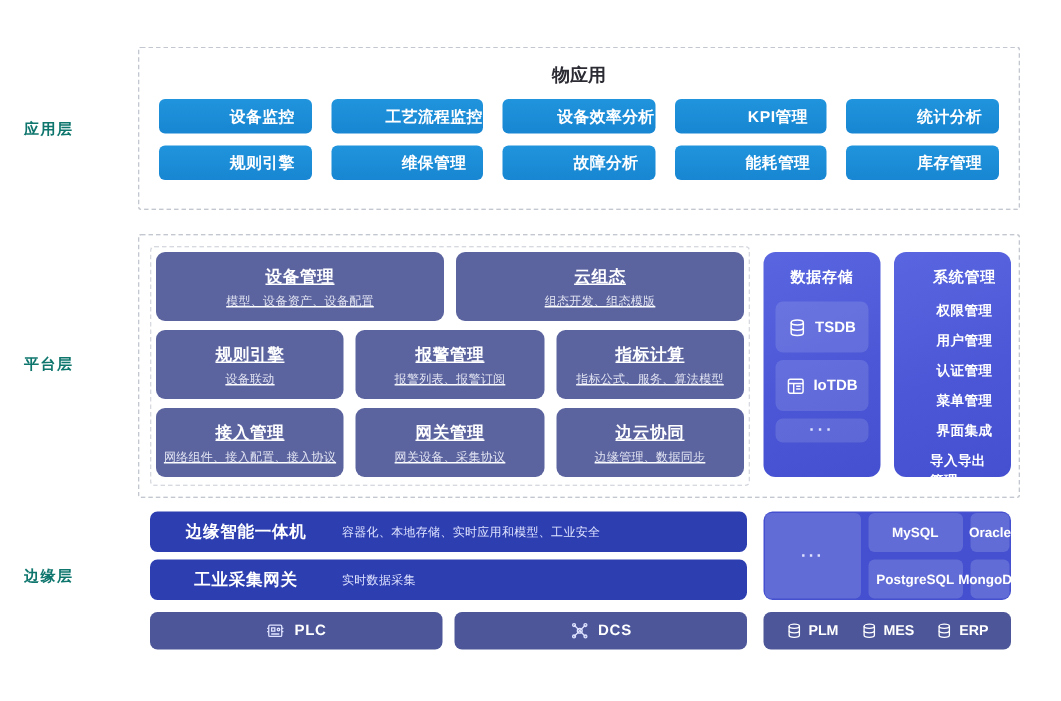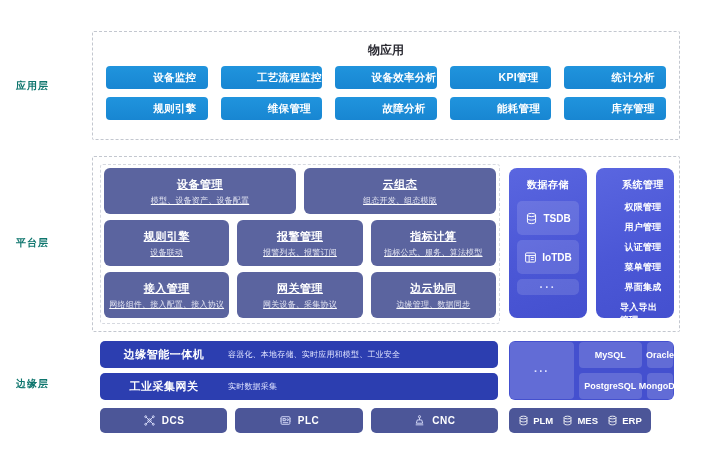--- a/index.html
+++ b/index.html
@@ -118,21 +118,21 @@
     grid-template-rows: 1fr 1fr; gap: 5px;
   }
   .db-pill {
     background: rgba(255,255,255,.16); border-radius: 4px;
     display: flex; align-items: center; justify-content: center;
     color: #fff; font-size: 9px; font-weight: 700;
   }
   .db-pill.span2 { grid-row: 1 / span 2; font-size: 11px; letter-spacing: 1.5px; color: #dfe2ff; }
 
   .erp-bar {
-    position: absolute; top: 408px; left: 509px; width: 142px; height: 25px;
+    position: absolute; top: 408px; left: 509px; width: 165px; height: 25px;
     background: #4c5698; border-radius: 5px;
     display: flex; align-items: center; justify-content: space-evenly;
   }
   .erp-item { display: flex; align-items: center; gap: 4px; color: #fff; font-size: 9.5px; font-weight: 700; }
 
   .ico { display: inline-flex; align-items: center; justify-content: center; }
 </style>
 </head>
 <body>
 
@@ -242,51 +242,41 @@
   </div>
   <div class="edge-bar" id="edge-bar2">
     <span class="eb-title">工业采集网关</span>
     <span class="eb-sub">实时数据采集</span>
   </div>
 
   <div class="edge-chips">
     <div class="edge-chip">
       <span class="ico">
         <svg width="13" height="13" viewBox="0 0 24 24" fill="none" stroke="#dfe3ff" stroke-width="1.6">
+          <rect x="4" y="5" width="16" height="14" rx="1.5"></rect>
+          <rect x="7.5" y="8.5" width="4" height="4"></rect>
+          <circle cx="16" cy="10.5" r="1.6"></circle>
+          <path d="M7 16h10M4 9h-2M4 13h-2M22 9h-2M22 13h-2"></path>
+        </svg>
+      </span>
+      <span>PLC</span>
+    </div>
+    <div class="edge-chip">
+      <span class="ico">
+        <svg width="13" height="13" viewBox="0 0 24 24" fill="none" stroke="#dfe3ff" stroke-width="1.6">
           <circle cx="12" cy="12" r="3"></circle>
           <path d="M5 5l14 14M19 5L5 19"></path>
           <circle cx="5" cy="5" r="1.8"></circle>
             <circle cx="19" cy="5" r="1.8"></circle>
           <circle cx="5" cy="19" r="1.8"></circle>
             <circle cx="19" cy="19" r="1.8"></circle>
         </svg>
       </span>
       <span>DCS</span>
     </div>
-    <div class="edge-chip">
-      <span class="ico">
-        <svg width="13" height="13" viewBox="0 0 24 24" fill="none" stroke="#dfe3ff" stroke-width="1.6">
-          <rect x="4" y="5" width="16" height="14" rx="1.5"></rect>
-          <rect x="7.5" y="8.5" width="4" height="4"></rect>
-          <circle cx="16" cy="10.5" r="1.6"></circle>
-          <path d="M7 16h10M4 9h-2M4 13h-2M22 9h-2M22 13h-2"></path>
-        </svg>
-      </span>
-      <span>PLC</span>
-    </div>
-    <div class="edge-chip">
-      <span class="ico">
-        <svg width="13" height="13" viewBox="0 0 24 24" fill="none" stroke="#dfe3ff" stroke-width="1.6">
-          <circle cx="12" cy="5" r="2"></circle>
-          <path d="M12 7v4M8 11h8l2 6H6z"></path>
-          <path d="M5 20h14"></path>
-        </svg>
-      </span>
-      <span>CNC</span>
-    </div>
   </div>
 
   <div class="db-panel">
     <div class="db-pill">MySQL</div>
     <div class="db-pill">Oracle</div>
     <div class="db-pill span2">···</div>
     <div class="db-pill">PostgreSQL</div>
     <div class="db-pill">MongoDB</div>
   </div>
 

